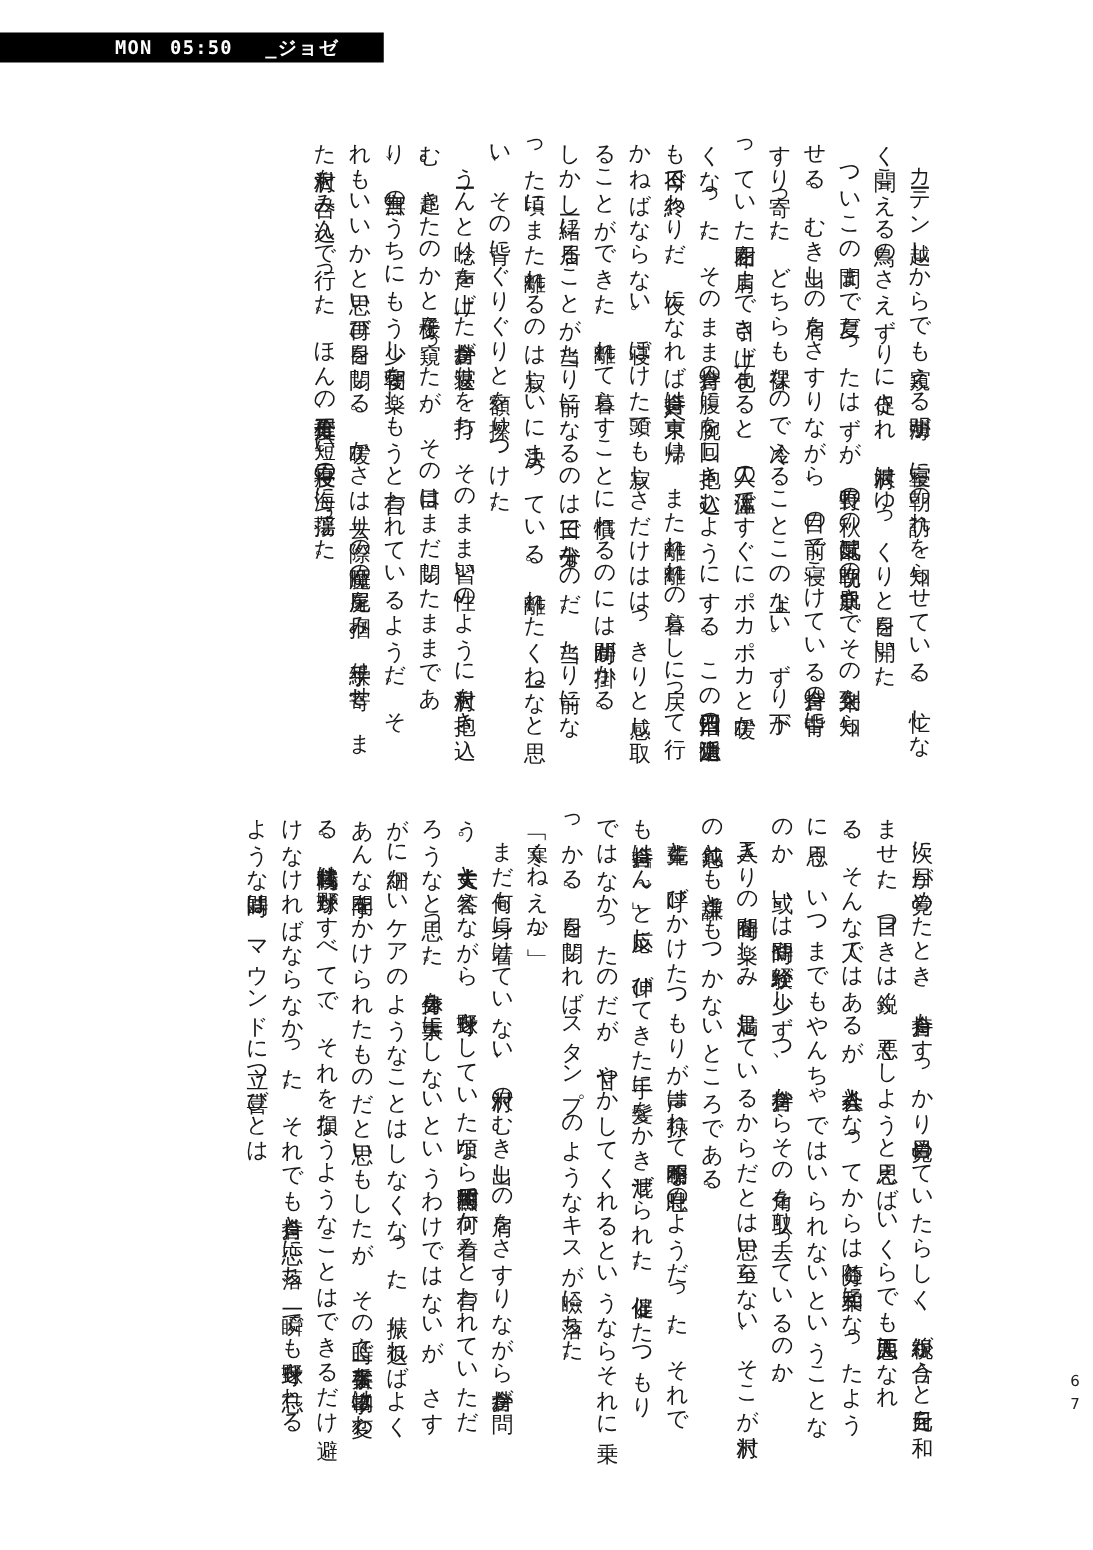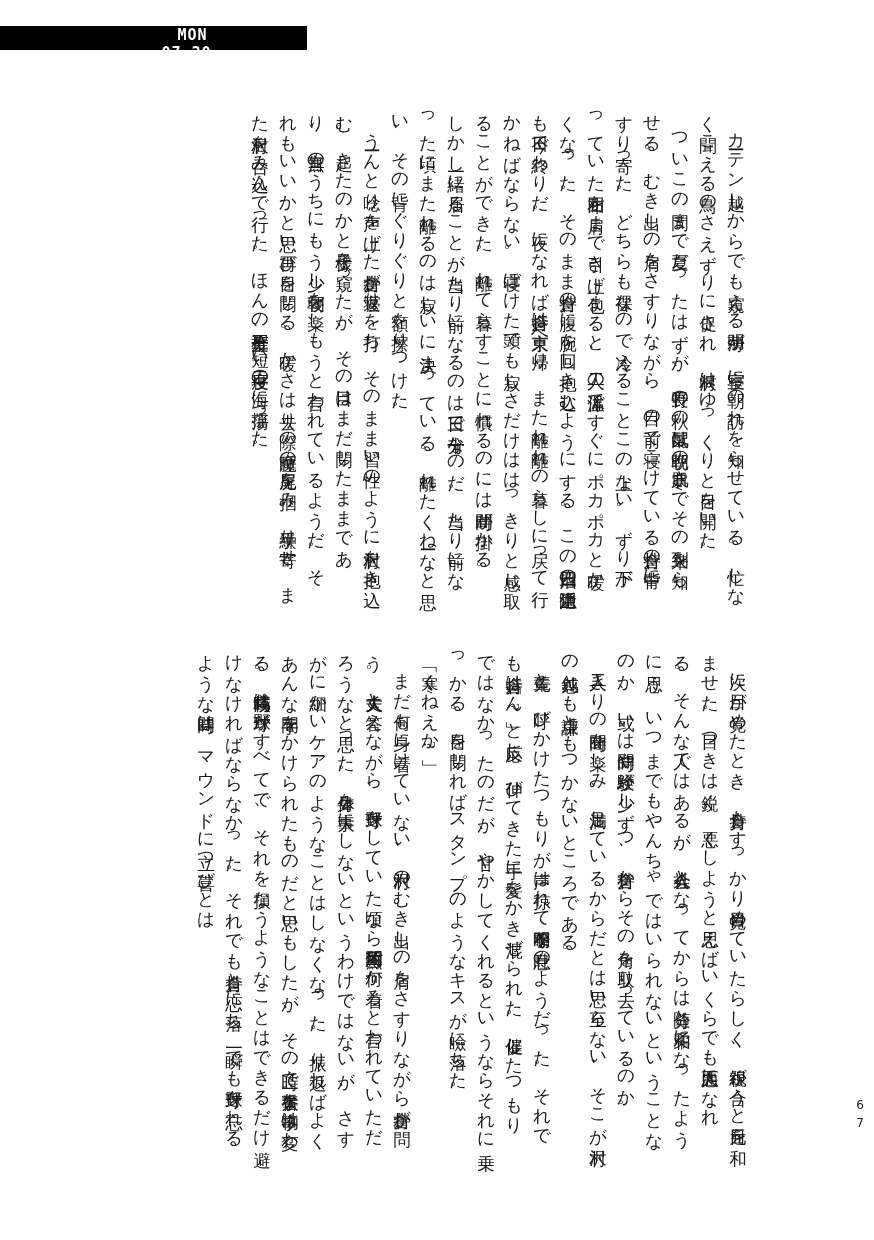--- a/index.html
+++ b/index.html
@@ -25,21 +25,20 @@
     color: #ffffff;
     display: flex;
     align-items: center;
     box-sizing: border-box;
     padding-left: 92px;
     font-family: "DejaVu Sans Mono", monospace;
     font-size: 15px;
     font-weight: bold;
     letter-spacing: 1px;
     white-space: nowrap;
-    flex-direction: column;
   }
   .status-bar .day  { margin-right: 14px; }
   .status-bar .time { margin-right: 26px; }
 
   
   .text-block {
     position: absolute;
     writing-mode: vertical-rl;
     text-orientation: mixed;
     color: #1a1a1a;
@@ -74,21 +73,21 @@
     font-size: 12px;
     letter-spacing: 4px;
     color: #222222;
   }
 </style>
 </head>
 <body>
 
 <div class="status-bar">
   <span class="day">MON</span>
-  <span class="time">07:30</span>
+  <span class="time">05:50</span>
   <span class="title">_ジョゼ</span>
 </div>
 
 <div class="text-block block-1">
   <p>カーテン越しからでも窺える薄明が、寝室に朝の訪れを知らせている。忙しなく聞こえる鳥のさえずりに促され、沢村はゆっくりと目を開いた。</p>
   <p>ついこの間まで夏だったはずが、長野の秋の気配は朝晩の肌寒さでその到来を知らせる。むき出しの肩をさすりながら、目の前で寝こけている倉持の背中にすり寄った。どちらも裸なので冷えることこの上ない。ずり下がっていた布団を肩まで引き上げ包まると、二人の体温ですぐにポカポカと暖かくなった。そのまま倉持の腹に腕を回し抱き込むようにする。この三泊四日の隠遁生活も今日で終わりだ。夜になれば倉持は東京へ帰り、また離れ離れの暮らしに戻って行かねばならない。寝ぼけた頭でも寂しさだけははっきりと感じ取ることができた。離れて暮らすことに慣れるのには時間が掛かる。しかし一緒に居ることが当たり前になるのは三日で十分なのだ。当たり前になった頃にまた離れるのは寂しいに決まっている。離れたくねーなと思い、その背にぐりぐりと額を擦りつけた。</p>
   <p>うーんと唸り声を上げた倉持が寝返りを打ち、そのまま習い性のように沢村を抱き込む。起きたのかと様子を窺ったが、その目はまだ閉じたままであり、無言のうちにもう少し朝寝を楽しもうと言われているようだ。それもいいかと思い再び目を閉じる。暖かさは去り際の睡魔の尻尾を掴み、手繰り寄せ、また沢村を呑み込んで行った。ほんの三十分程度、短い二度寝の海に揺蕩った。</p>
 </div>
 
 <div class="text-block block-2">

